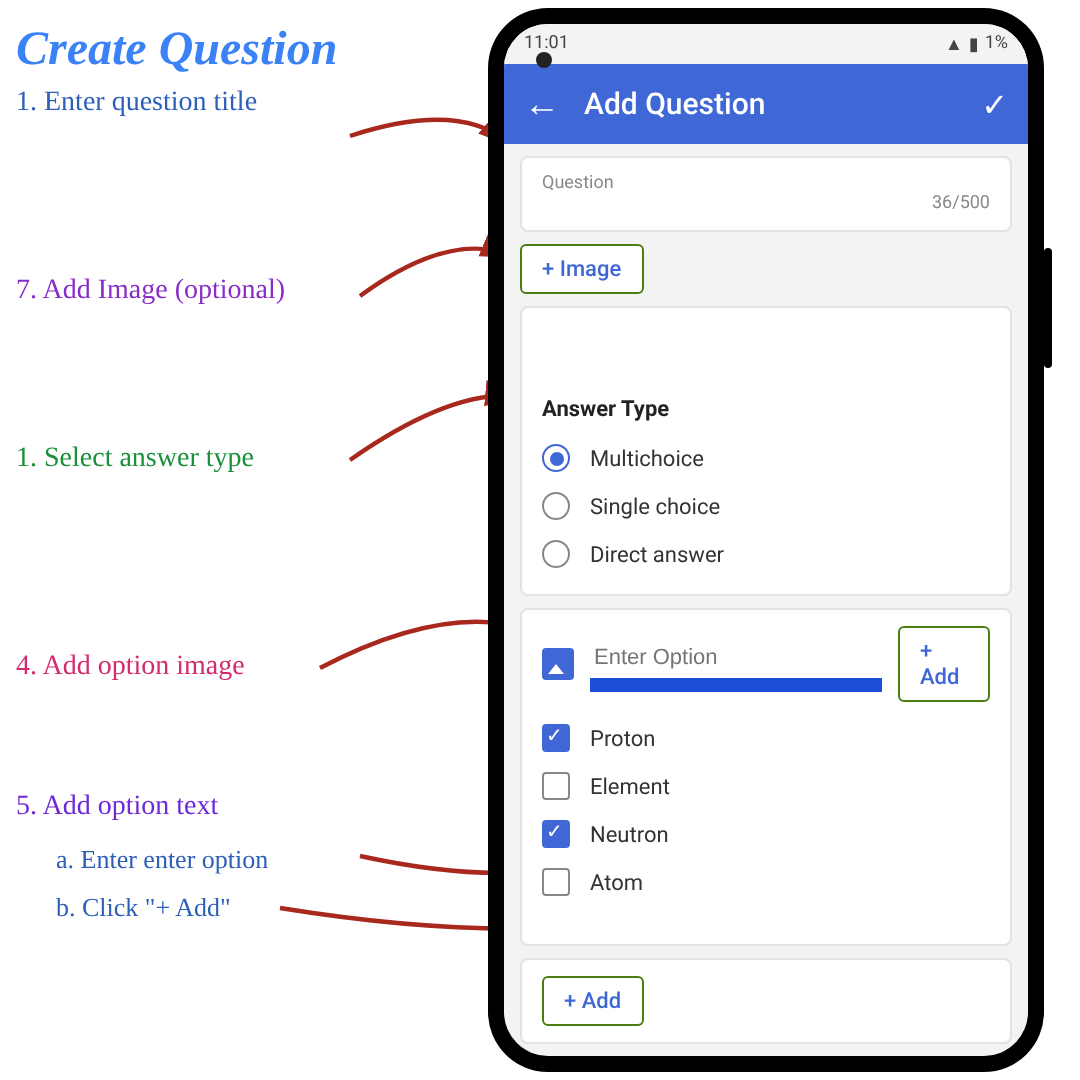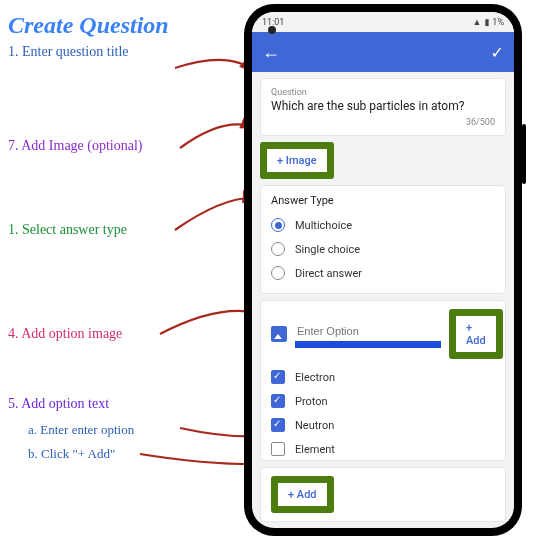--- a/index.html
+++ b/index.html
@@ -39,24 +39,24 @@
     height: 40px; background: #3f68d6; color: #fff; display: flex; align-items: center;
     padding: 0 10px; gap: 12px; font-size: 15px; font-weight: 500;
   }
   .appbar .spacer{flex:1;}
   .content { flex:1; overflow:hidden; padding: 6px 8px; display:flex; flex-direction:column; gap:6px;}
   .card { background:#fff; border:1px solid #e3e3e3; border-radius:4px; padding:8px 10px; }
   .q-label{ font-size:9px; color:#888; }
   .q-title{ font-size:12px; color:#222; padding:2px 0 4px 0; }
   .counter{ text-align:right; font-size:9px; color:#888; }
   .btn {
-    border:7px solid #4d7c0f; border-radius:3px; padding:5px 10px; font-size:11px;
+    border:1px solid #4d7c0f; border-radius:3px; padding:5px 10px; font-size:11px;
     color:#3f68d6; font-weight:500; background:#fff; display:inline-flex; align-items:center;
   }
-  .section-title{ font-size:11px; font-weight:400; color:#222; margin-bottom:6px;}
+  .section-title{ font-size:11px; font-weight:700; color:#222; margin-bottom:6px;margin-top:36px;}
   .radio-row, .check-row{ display:flex; align-items:center; gap:10px; padding:5px 0; font-size:11px; color:#333;}
   .radio{ width:14px;height:14px;border:1.5px solid #888;border-radius:50%; position:relative; flex-shrink:0;}
   .radio.checked{ border-color:#3f68d6;}
   .radio.checked::after{content:"";position:absolute;inset:2.5px;background:#3f68d6;border-radius:50%;}
   .check{ width:14px;height:14px;border:1.5px solid #888;border-radius:2px; flex-shrink:0; position:relative;}
   .check.checked{ background:#3f68d6; border-color:#3f68d6;}
   .check.checked::after{content:"✓";color:#fff;font-size:10px;position:absolute;left:1px;top:-1px;}
   .opt-input-row{ display:flex; align-items:center; gap:8px;}
   .opt-input-row .img-ic{ width:16px;height:16px;background:#3f68d6;border-radius:2px; flex-shrink:0; position:relative;}
   .opt-input-row .img-ic::after{content:"";position:absolute;left:3px;bottom:3px;width:0;height:0;border-left:4px solid transparent;border-right:4px solid transparent;border-bottom:5px solid #fff;}
@@ -98,28 +98,28 @@
     <div class="statusbar">
       <span>11:01</span>
       <span class="right">
         <span>▲</span>
         <span>▮</span>
         <span>1%</span>
       </span>
     </div>
     <div class="appbar">
       <span style="font-size:18px">←</span>
+      <span>Add Question</span>
       <span class="spacer"></span>
       <span style="font-size:16px">✓</span>
     </div>
 
     <div class="content">
       <div class="card">
         <div class="q-label">Question</div>
-        <div class="q-title">Which are the sub particles in atom?</div>
         <div class="counter">36/500</div>
       </div>
 
       <div>
         <span class="btn">+ Image</span>
       </div>
 
       <div class="card">
         <div class="section-title">Answer Type</div>
         <div class="radio-row">
@@ -138,33 +138,29 @@
 
       <div class="card" style="flex:1;overflow:hidden">
         <div class="opt-input-row">
           <span class="img-ic"></span>
           <input class="opt-input" placeholder="Enter Option" style="">
           <span class="btn">+ Add</span>
         </div>
         <div style="height:6px"></div>
         <div class="check-row">
           <span class="check checked"></span>
-          <span>Electron</span>
+          <span>Proton</span>
         </div>
         <div class="check-row">
-          <span class="check checked"></span>
-          <span>Proton</span>
+          <span class="check"></span>
+          <span>Element</span>
         </div>
         <div class="check-row">
           <span class="check checked"></span>
           <span>Neutron</span>
-        </div>
-        <div class="check-row">
-          <span class="check"></span>
-          <span>Element</span>
         </div>
         <div class="check-row">
           <span class="check"></span>
           <span>Atom</span>
         </div>
       </div>
 
       <div class="card exam-card">
         <span class="btn">+ Add</span>
       </div>

